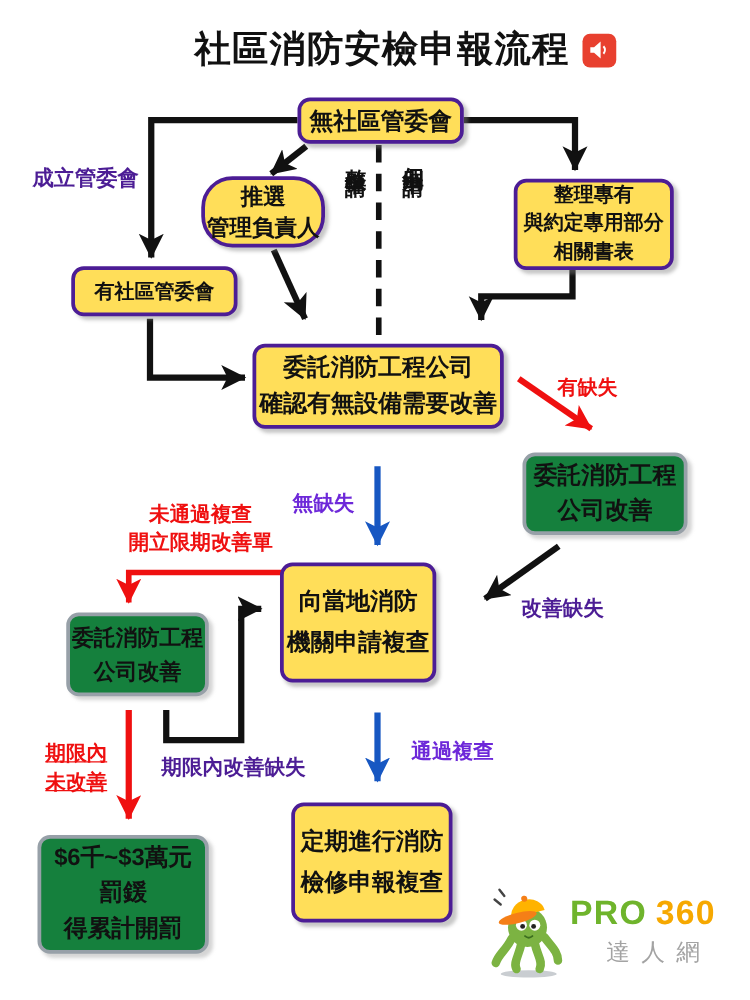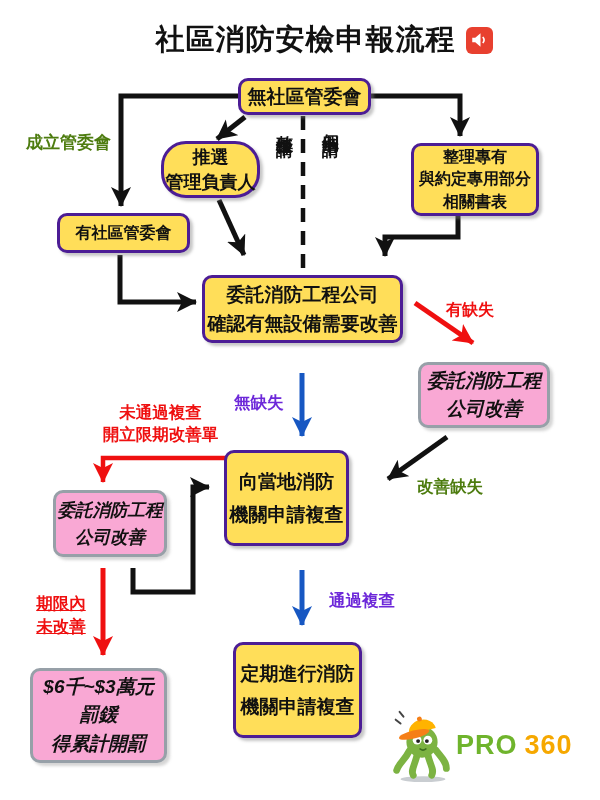--- a/index.html
+++ b/index.html
@@ -12,34 +12,34 @@
   .mega{width:27px;height:27px;background:#E8402F;border-radius:6px;
         display:flex;align-items:center;justify-content:center;flex:0 0 auto;}
   
   svg.arrows{position:absolute;left:0;top:0;width:600px;height:800px;}
   
   .box{position:absolute;box-sizing:border-box;display:flex;align-items:center;
        justify-content:center;border-radius:10px;font-weight:bold;}
   .box span{white-space:pre-line;text-align:center;display:block;width:100%;}
   .yellow{background:#FFDE59;border:3px solid #4c1d95;
           box-shadow:3px 3px 3px rgba(130,130,130,.45);}
-  .gray{background:#f9a8d4;border:3px solid #97A0A8;
-        box-shadow:3px 3px 3px rgba(150,150,150,.4);font-style:italic;}
+  .gray{background:#15803d;border:3px solid #97A0A8;
+        box-shadow:3px 3px 3px rgba(150,150,150,.4);}
   #box-no-committee{left:238px;top:78px;width:133px;height:37px;font-size:19px;}
   #box-elect{left:161px;top:141px;width:99px;height:57px;font-size:18px;line-height:1.35;border-radius:25px;}
   #box-has-committee{left:57px;top:213px;width:133px;height:40px;font-size:16px;}
   #box-docs{left:392px;top:143px;width:128px;height:73px;font-size:16px;line-height:1.4;margin-left:19px;}
   #box-check{left:202px;top:275px;width:201px;height:68px;font-size:19px;line-height:1.55;}
   #box-improve-right{left:418px;top:362px;width:132px;height:66px;font-size:19px;line-height:1.5;}
   #box-reinspect{left:224px;top:450px;width:125px;height:96px;font-size:19px;line-height:1.75;}
   #box-improve-left{left:53px;top:490px;width:114px;height:67px;font-size:17.5px;line-height:1.5;}
   #box-penalty{left:30px;top:668px;width:137px;height:95px;font-size:19px;line-height:1.5;}
   #box-periodic{left:233px;top:642px;width:129px;height:96px;font-size:19px;line-height:1.75;}
   
-  .lbl{position:absolute;font-weight:bold;white-space:pre-line;font-size:16.5px;color:#4d7c0f;}
+  .lbl{position:absolute;font-weight:bold;white-space:pre-line;font-size:16.5px;color:#4c1d95;}
   .red{color:#EF1010;}
   .blue{color:#6d28d9;}
   .vlabel{position:absolute;writing-mode:vertical-rl;text-orientation:upright;
           font-weight:bold;font-size:17px;letter-spacing:2px;color:#111;}
   #lbl-establish{left:26px;top:131px;font-size:17px;}
   #lbl-whole{left:273px;top:121px;}
   #lbl-individual{left:319px;top:121px;}
   #lbl-hasdefect{left:446px;top:300px;font-size:16px;}
   #lbl-nodefect{left:234px;top:392px;}
   #lbl-improvedefect{left:417px;top:476px;}
@@ -129,33 +129,34 @@
     <span>委託消防工程
 公司改善</span>
   </div>
   <div class="box gray" id="box-penalty">
     <span>$6千~$3萬元
 罰鍰
 得累計開罰</span>
   </div>
   <div class="box yellow" id="box-periodic">
     <span>定期進行消防
-機關申請複查</span>
+檢修申報複查</span>
   </div>
 
   <div class="lbl" id="lbl-establish">成立管委會</div>
   <div class="vlabel" id="lbl-whole">整棟申請</div>
   <div class="vlabel" id="lbl-individual">個別申請</div>
   <div class="lbl red" id="lbl-hasdefect">有缺失</div>
   <div class="lbl blue" id="lbl-nodefect">無缺失</div>
   <div class="lbl" id="lbl-improvedefect">改善缺失</div>
   <div class="lbl red" id="lbl-fail">未通過複查
 開立限期改善單</div>
   <div class="lbl red" id="lbl-overdue">期限內
 未改善</div>
+  <div class="lbl" id="lbl-intime">期限內改善缺失</div>
   <div class="lbl blue" id="lbl-pass">通過複查</div>
 
   <div class="logo">
     <svg width="60" height="78" viewBox="0 0 60 80">
       <ellipse cx="31" cy="75" rx="23" ry="3" fill="#C9CDD1"></ellipse>
       <path d="M17,46 C12,56 6,59 4,66" stroke="#7CB342" stroke-width="7" fill="none" stroke-linecap="round"></path>
       <path d="M25,50 C23,60 18,66 21,71" stroke="#7CB342" stroke-width="7" fill="none" stroke-linecap="round"></path>
       <path d="M36,50 C38,60 43,65 40,71" stroke="#7CB342" stroke-width="7" fill="none" stroke-linecap="round"></path>
       <path d="M44,45 C50,53 55,57 55,64" stroke="#7CB342" stroke-width="7" fill="none" stroke-linecap="round"></path>
       <circle cx="30" cy="37" r="16" fill="#7CB342"></circle>
@@ -168,16 +169,17 @@
         <path d="M16,26 A14,12 0 0 1 44,26 Z" fill="#FFB300"></path>
         <ellipse cx="21" cy="27" rx="16" ry="4.2" fill="#F57F17"></ellipse>
         <circle cx="30" cy="13" r="2.5" fill="#F57F17"></circle>
       </g>
       <path d="M8,18 l-5,-4 M11,11 l-4,-5" stroke="#444" stroke-width="2" stroke-linecap="round"></path>
     </svg>
     <div class="logo-text">
       <div class="logo-line1">
         <span class="pro">PRO</span><span class="num">360</span>
       </div>
+      <div class="logo-sub">達人網</div>
     </div>
   </div>
 
 </div>
 
 </body></html>

